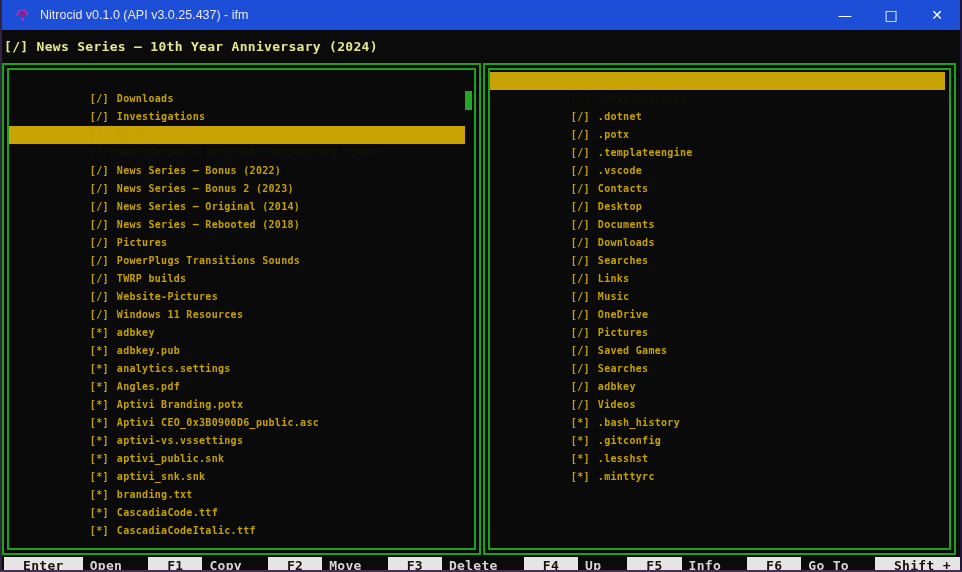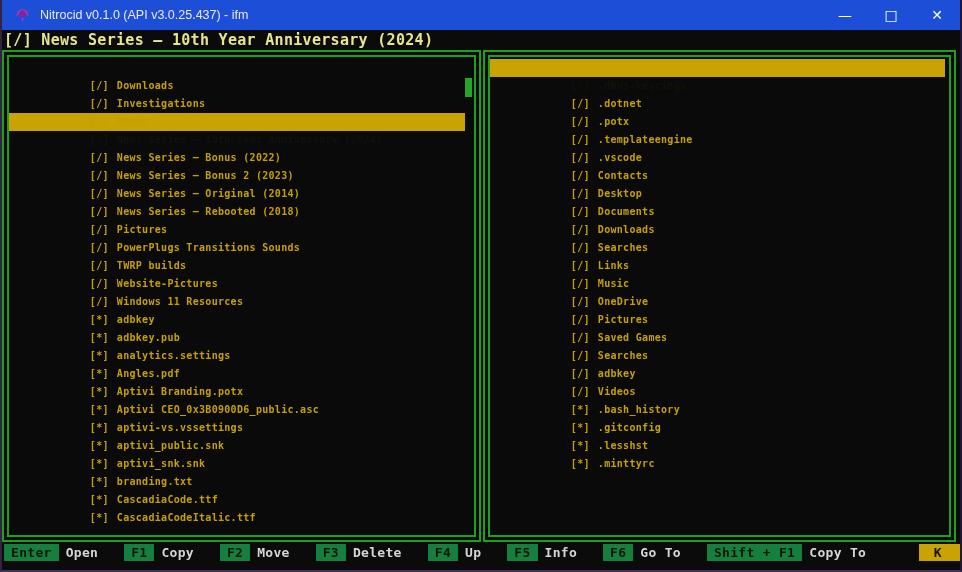--- a/index.html
+++ b/index.html
@@ -17,22 +17,22 @@
   }
   .app-icon{width:17px;height:17px;display:flex;align-items:center;justify-content:center;}
   .controls{margin-left:auto;display:flex;height:100%;}
   .ctrl{
     width:46px;height:100%;display:flex;align-items:center;justify-content:center;
     color:#ffffff;font-size:14px;background:transparent;border:0;cursor:default;
     font-family:"DejaVu Sans",sans-serif;
   }
   
   .headerline{
-    height:20px;display:flex;align-items:center;padding-left:2px;
-    color:#e6e68e;font-weight:bold;font-size:15px;letter-spacing:.3px;white-space:pre;
+    height:33px;display:flex;align-items:center;padding-left:2px;
+    color:#e6e68e;font-weight:bold;font-size:13px;letter-spacing:.3px;white-space:pre;
   }
   
   .panels{display:flex;gap:2px;height:492px;margin-right:4px;}
   .panel{
     box-sizing:border-box;border:7px double #1aa21f;background:#0a0a0a;
     padding-top:2px;position:relative;overflow:hidden;
   }
   .panel.left{width:479px;}
   .panel.right{flex:1;}
   .listing{display:block;}
@@ -47,21 +47,21 @@
   .scroll-thumb{
     position:absolute;top:21px;right:2px;width:7px;height:19px;background:#22a826;
   }
   
   .statusbar{
     height:20px;display:flex;align-items:center;padding-left:2px;
     font-size:13px;font-weight:bold;letter-spacing:.3px;white-space:pre;
   }
   .bindings{display:contents;}
   .binding{display:flex;align-items:center;}
-  .key-badge{background:#15803d;color:#161408;padding:1px 7px;}
+  .key-badge{background:#e5e5e5;color:#161408;padding:1px 19px;}
   .action-label{color:#d6d6d6;margin:0 26px 0 7px;}
   .more-badge{margin-left:auto;background:#c9a303;color:#161408;padding:1px 18px 1px 15px;}
 </style>
 </head>
 <body>
 
 <div id="app">
 
   <div class="titlebar">
     <span class="app-icon">

